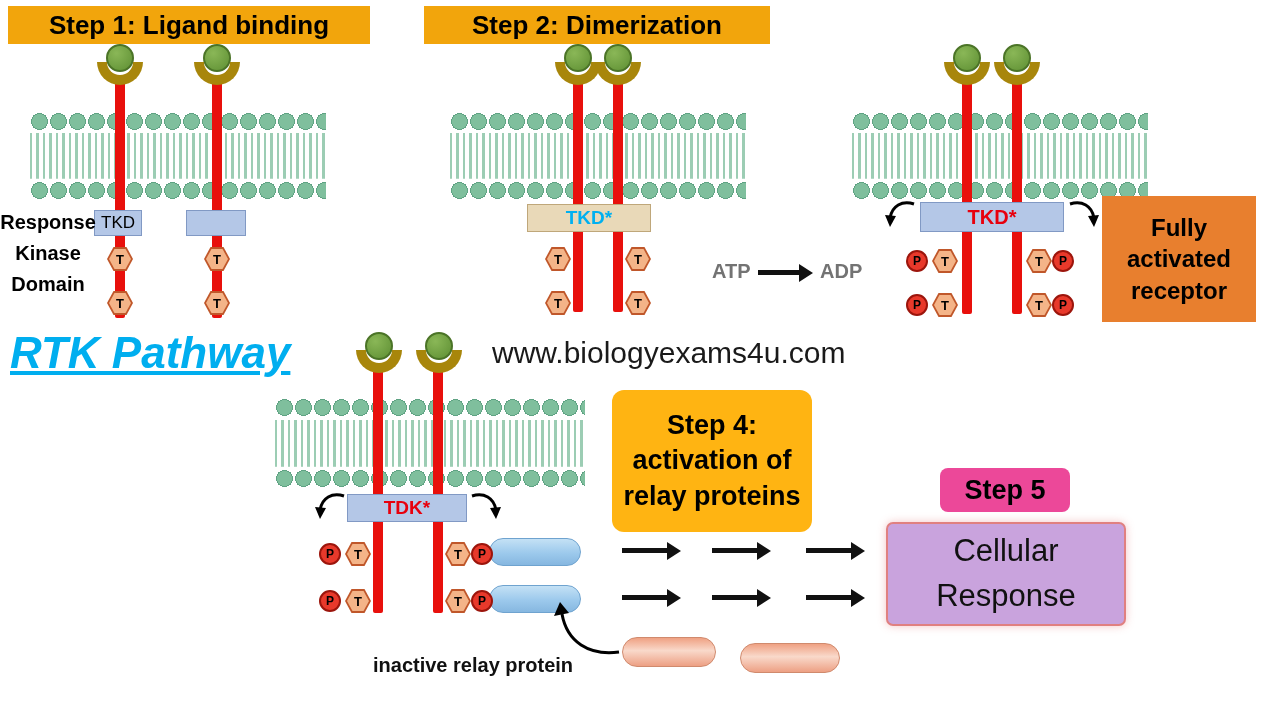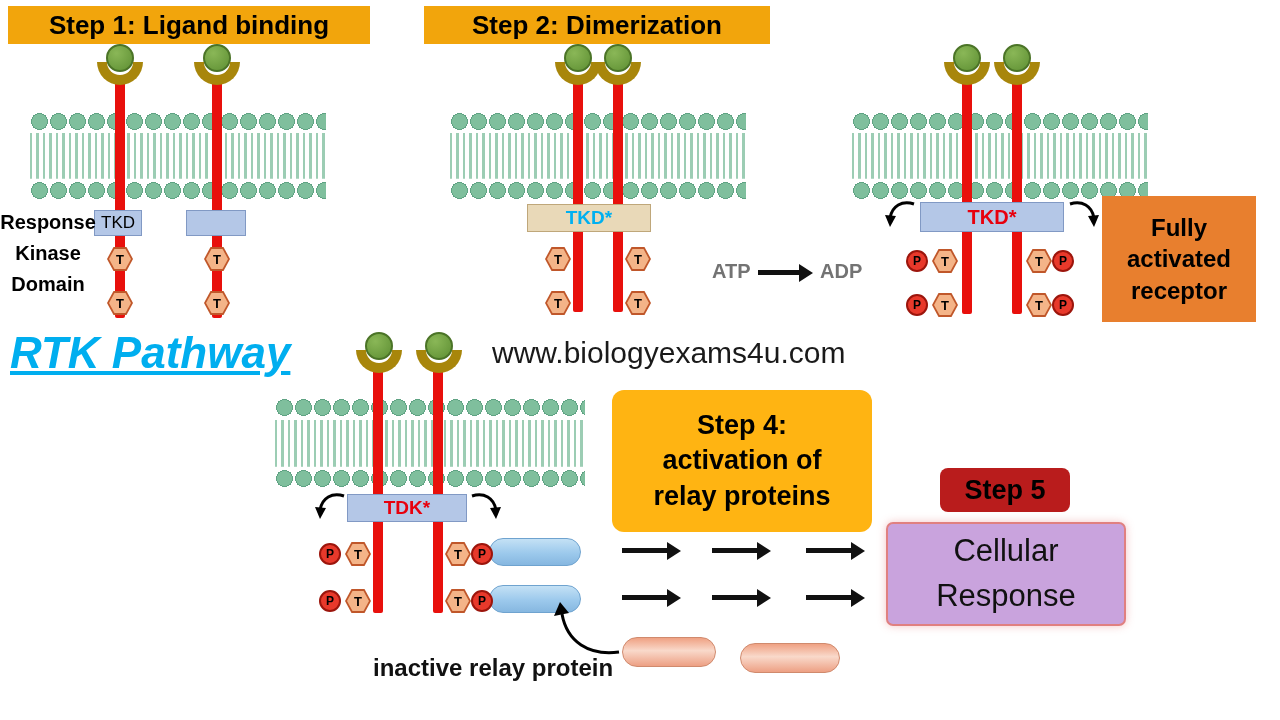--- a/index.html
+++ b/index.html
@@ -45,33 +45,33 @@
   .harrow::after{content:"";position:absolute;right:-13px;top:50%;transform:translateY(-50%);
     border-left:14px solid #111;border-top:9px solid transparent;border-bottom:9px solid transparent;}
 
   .pill{position:absolute;border-radius:15px;}
   .pill.blue{background:linear-gradient(180deg,#c4e1f5,#9cc9ec 55%,#86b7e0);border:1px solid #6fa3cf;}
   .pill.salmon{background:linear-gradient(180deg,#efa183,#f9d9ca 45%,#eda084);border:1px solid #d08a6d;}
 
   .ml{white-space:pre-line;}
   .box4{position:absolute;background:#ffb412;border-radius:12px;display:flex;align-items:center;
     justify-content:center;text-align:center;font-weight:700;font-size:27px;line-height:1.3;color:#000;}
-  .box5{position:absolute;background:#b91c1c;border-radius:8px;display:flex;align-items:center;
+  .box5{position:absolute;background:#ec4899;border-radius:8px;display:flex;align-items:center;
     justify-content:center;font-weight:700;font-size:27px;color:#000;}
   .cellbox{position:absolute;background:#c9a3dd;border:2px solid #e08080;border-radius:7px;
     display:flex;align-items:center;justify-content:center;text-align:center;font-size:31px;
     line-height:1.45;color:#111;box-shadow:0 0 8px rgba(230,130,130,.45);}
   .fullybox{position:absolute;background:#e87f2e;display:flex;align-items:center;justify-content:center;
     text-align:center;font-weight:700;font-size:24px;line-height:1.3;color:#000;}
 
   .rtk{position:absolute;font-size:44px;font-weight:700;font-style:italic;color:#00aeef;
     text-decoration:underline;}
   .wm{position:absolute;font-size:30px;color:#1a1a1a;}
   .sidelabel{position:absolute;font-weight:700;font-size:20px;line-height:31px;text-align:center;color:#000;}
-  .inactive{position:absolute;font-weight:700;font-size:24px;color:#111;}
+  .inactive{position:absolute;font-weight:700;font-size:20px;color:#111;}
   .atp{position:absolute;font-weight:700;font-size:20px;color:#737373;}
   .curve{position:absolute;}
 </style>
 </head>
 <body>
 
 <div class="canvas">
 
   <div class="stephdr" style="left:8px;top:6px;width:362px;height:38px">Step 1: Ligand binding</div>
   <div class="membrane" style="left:30px;top:112px;width:296px;height:88px"></div>
@@ -232,21 +232,21 @@
       <span>P</span>
     </div>
 
   <div class="harrow" style="left:622px;top:548px;width:46px"></div>
   <div class="harrow" style="left:712px;top:548px;width:46px"></div>
   <div class="harrow" style="left:806px;top:548px;width:46px"></div>
   <div class="harrow" style="left:622px;top:595px;width:46px"></div>
   <div class="harrow" style="left:712px;top:595px;width:46px"></div>
   <div class="harrow" style="left:806px;top:595px;width:46px"></div>
 
-  <div class="box4 ml" style="left:612px;top:390px;width:260px;height:142px">Step 4:
+  <div class="box4 ml" style="left:612px;top:390px;width:200px;height:142px">Step 4:
 activation of
 relay proteins</div>
   <div class="box5" style="left:940px;top:468px;width:130px;height:44px">Step 5</div>
   <div class="cellbox ml" style="left:886px;top:522px;width:240px;height:104px">Cellular
 Response</div>
 
   <div class="inactive" style="left:373px;top:654px">inactive relay protein</div>
 
   <svg class="curve" style="left:545px;top:600px" width="80" height="58" viewBox="0 0 80 58">
     <path d="M74 52 C44 56, 22 42, 17 14" fill="none" stroke="#000" stroke-width="3"></path>

